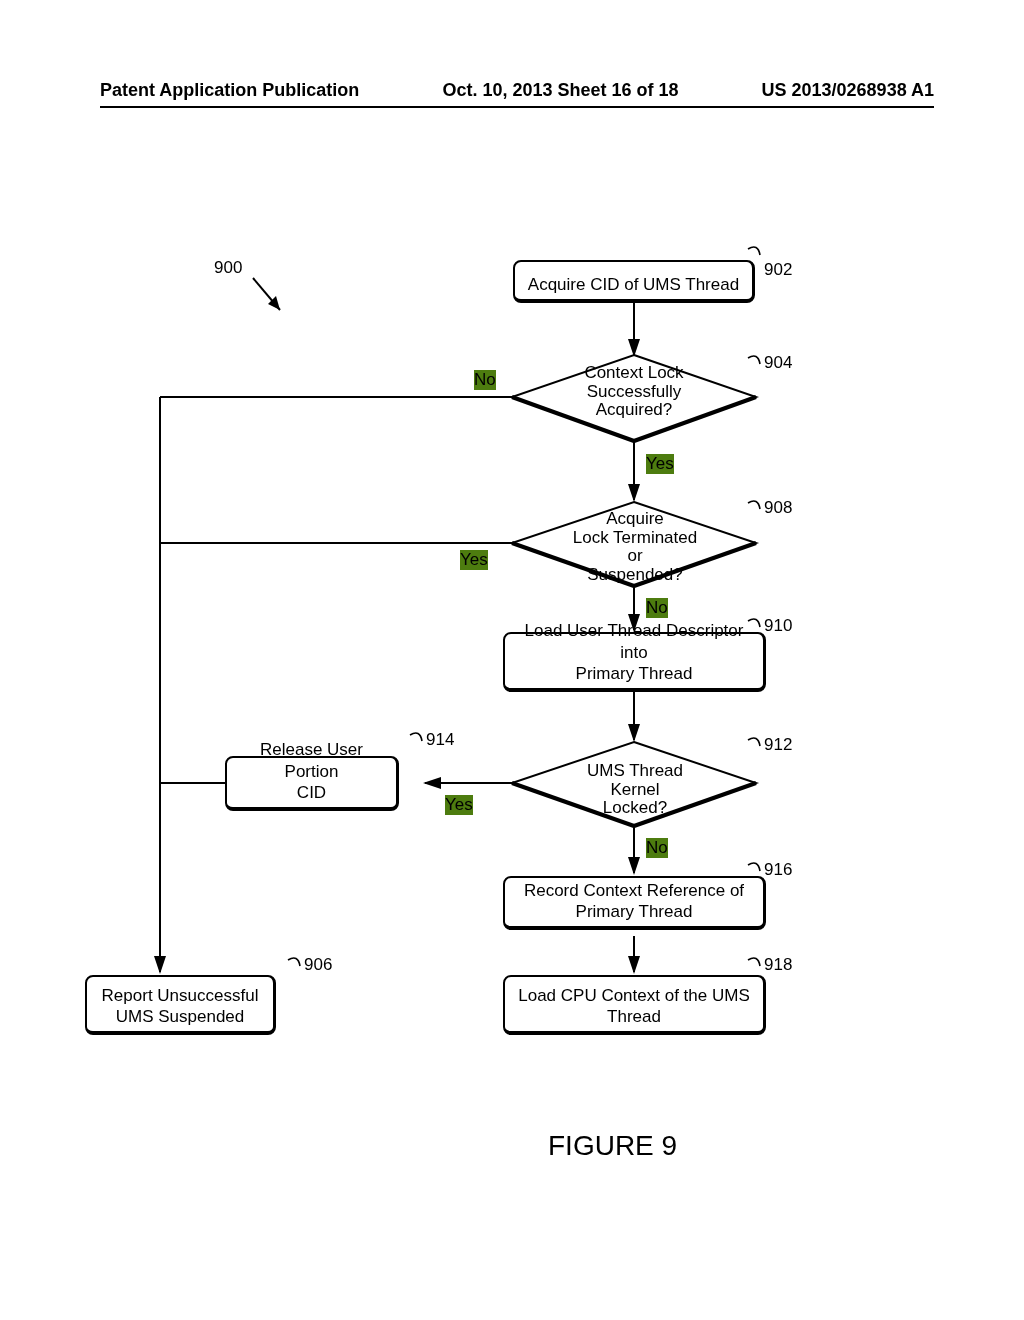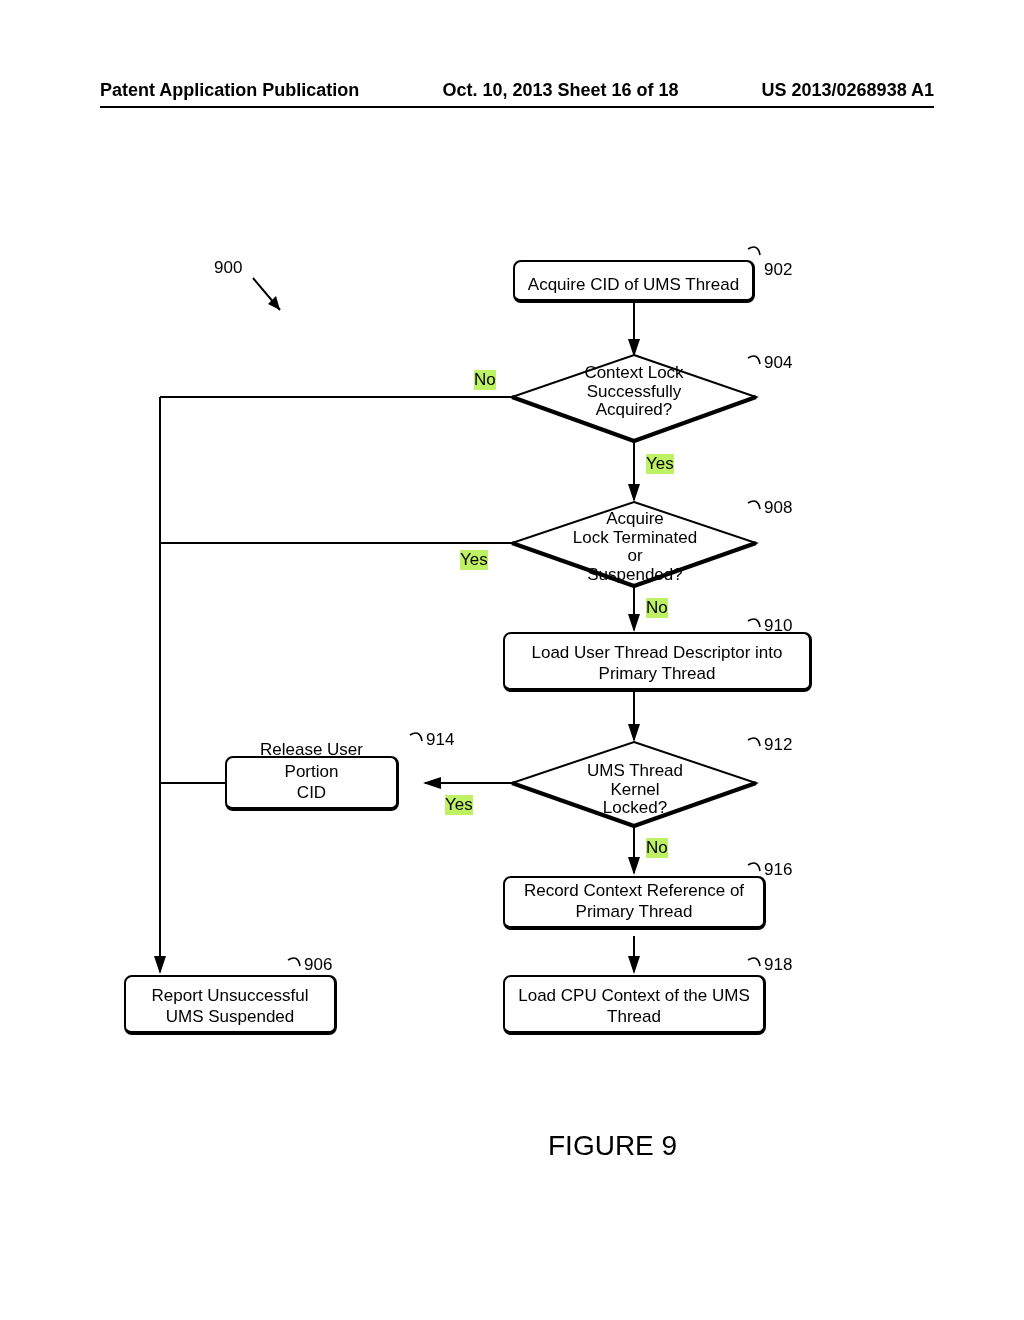--- a/index.html
+++ b/index.html
@@ -47,21 +47,21 @@
     align-items: center;
     justify-content: center;
     padding: 4px 8px;
     box-sizing: border-box;
     line-height: 1.25;
   }
   .rect.thickbottom { border-bottom-width: 4px; border-right-width: 3px; align-items: flex-end; }
   .label {
     position: absolute;
     font-size: 17px;
-    background: #bef264;
+    background: #4d7c0f;
     text-align: center;
   }
   .reflabel {
     position: absolute;
     font-size: 17px;
   }
   .figure-label {
     position: absolute;
     font-size: 28px;
     font-family: Liberation Sans, sans-serif;
@@ -143,21 +143,21 @@
   <div>Successfully</div>
   <div>Acquired?</div>
 </div>
 
 <div class="label" style="left:566px; top:510px; width:138px; text-align:center; background:transparent; line-height:1.1;">
   <div>Acquire</div>
   <div>Lock Terminated or</div>
   <div>Suspended?</div>
 </div>
 
-<div class="rect thickbottom" style="left:503px; top:632px; width:309px; height:60px;">
+<div class="rect thickbottom" style="left:503px; top:632px; width:263px; height:60px;">
   <div>
     <div>Load User Thread Descriptor into</div>
     <div>Primary Thread</div>
   </div>
 </div>
 
 <div class="label" style="left:568px; top:762px; width:134px; text-align:center; background:transparent; line-height:1.1;">
   <div>UMS Thread Kernel</div>
   <div>Locked?</div>
 </div>
@@ -176,21 +176,21 @@
   </div>
 </div>
 
 <div class="rect thickbottom" style="left:503px; top:975px; width:263px; height:60px;">
   <div>
     <div>Load CPU Context of the UMS</div>
     <div>Thread</div>
   </div>
 </div>
 
-<div class="rect thickbottom" style="left:85px; top:975px; width:213px; height:60px;margin-left:39px;">
+<div class="rect thickbottom" style="left:85px; top:975px; width:191px; height:60px;">
   <div>
     <div>Report Unsuccessful</div>
     <div>UMS Suspended</div>
   </div>
 </div>
 
 <div class="label" style="left:474px; top:370px;">No</div>
 <div class="label" style="left:646px; top:454px;">Yes</div>
 <div class="label" style="left:460px; top:550px;">Yes</div>
 <div class="label" style="left:646px; top:598px;">No</div>

